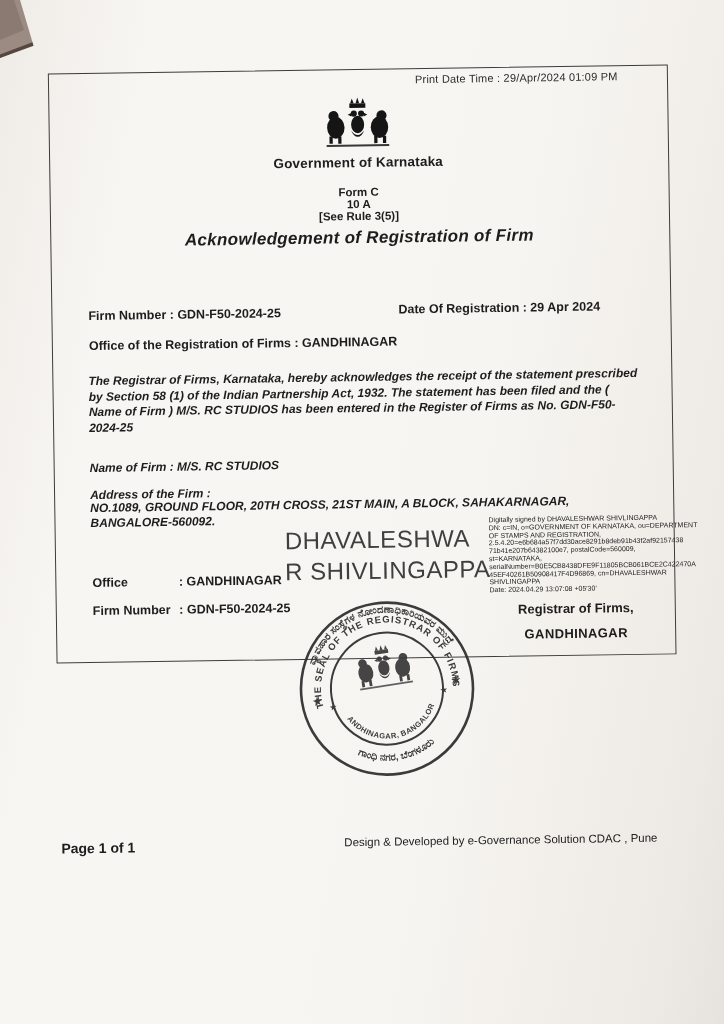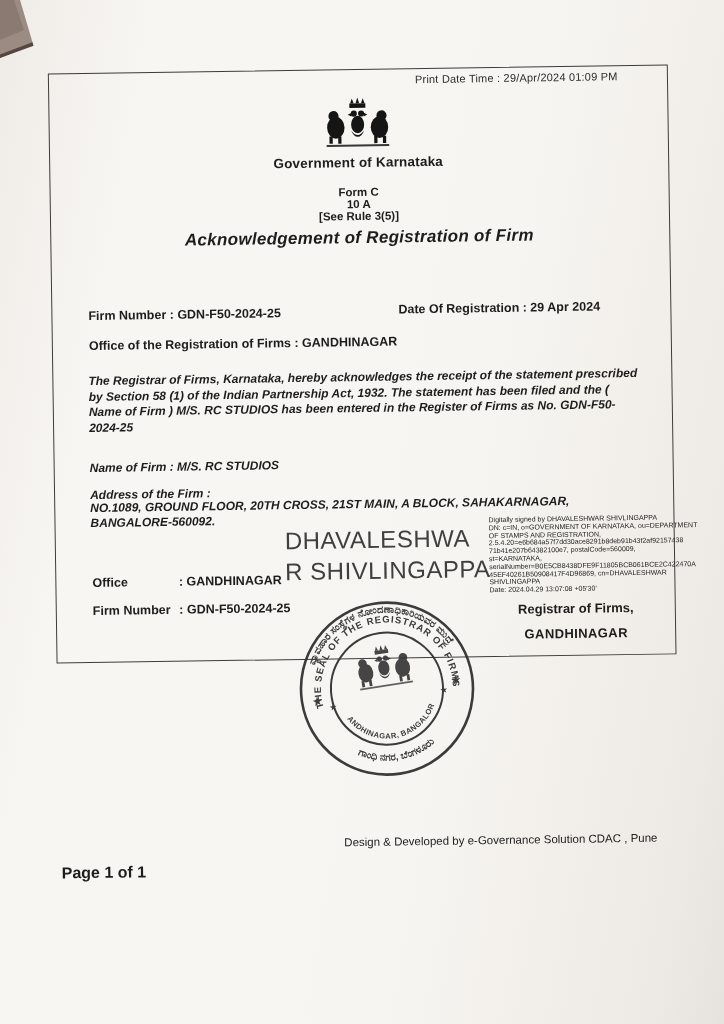--- a/index.html
+++ b/index.html
@@ -42,21 +42,21 @@
   .addr-value{left:89px;top:497px;width:560px;font-size:12px;line-height:14.5px;}
   .sig-name{left:283px;top:524px;width:250px;font-size:24px;line-height:31px;color:#3f3f3f;letter-spacing:.5px;}
   .sig-dn{left:487px;top:518px;width:234px;font-size:7px;line-height:7.8px;color:#222;}
   .sig-dn div{white-space:nowrap;}
   .bot-row1{left:90px;top:572px;font-size:12.5px;}
   .bot-row2{left:90px;top:600px;font-size:12.5px;}
   .lbl{display:inline-block;width:83px;}
   .registrar1{left:488px;top:604px;width:170px;font-size:13px;}
   .registrar2{left:488px;top:629px;width:170px;font-size:13px;letter-spacing:.4px;}
   .seal{left:293px;top:599px;opacity:.93;}
-  .page-num{left:55px;top:860px;font-size:16px;}
+  .page-num{left:55px;top:836px;font-size:14px;}
   .credit{left:338px;top:836px;font-size:11.5px;color:#222;}
   .corner-mark{left:0;top:0;}
   .seal text{font-family:"Liberation Sans",sans-serif;}
 </style>
 </head>
 <body>
 
 <svg width="0" height="0" style="position:absolute" aria-hidden="true">
   <defs>
     <g id="emblem-shape">

